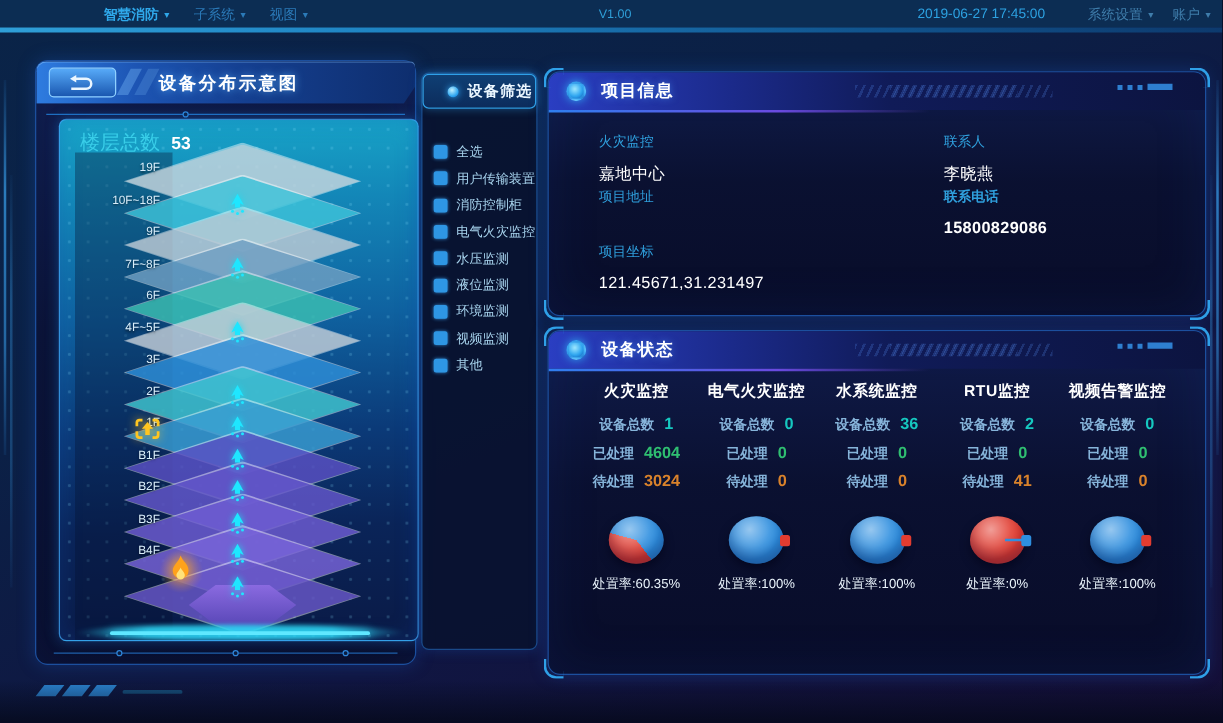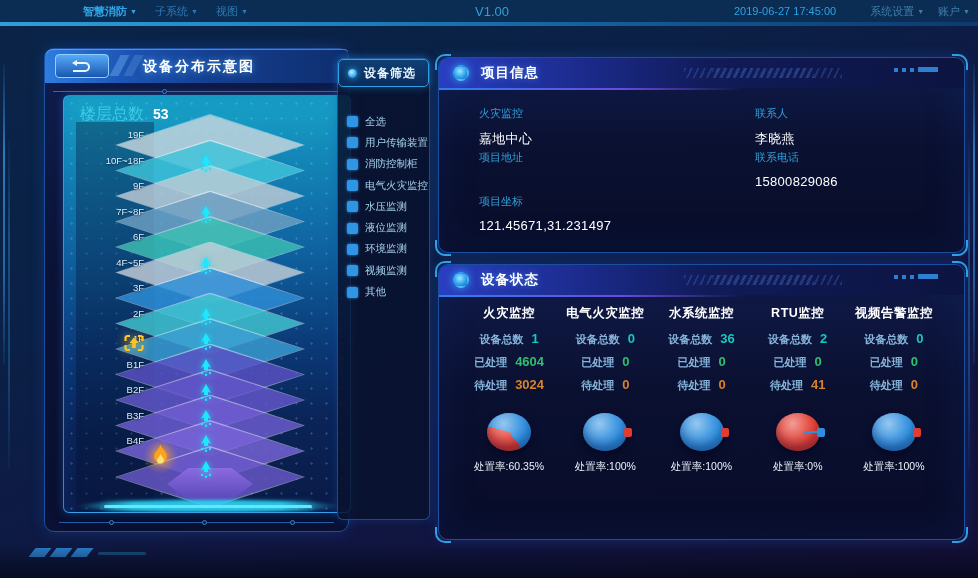--- a/index.html
+++ b/index.html
@@ -13,21 +13,21 @@
   .topbar{position:absolute;left:0;top:0;right:0;height:22px;background:#0c2d53;
     display:flex;align-items:center;font-size:11px;z-index:50;}
   .topbar-glow{position:absolute;left:0;top:22px;right:0;height:4px;z-index:50;
     background:linear-gradient(90deg,#2f9fd8 0%,#1f85c4 30%,#11558f 70%,#0d3a6e 100%);}
   .tb-left{position:absolute;left:83px;top:0;height:22px;display:flex;align-items:center;}
   .tb-menu{color:#2b7ab8;margin-right:18px;cursor:pointer;white-space:nowrap;}
   .tb-menu.active{color:#2fa8ea;font-weight:bold;}
   .tb-caret{font-size:7px;margin-left:3px;vertical-align:1px;}
   .tb-title{position:absolute;left:50%;top:0;transform:translateX(-50%);height:22px;
     display:flex;align-items:center;color:#2fb0f4;font-weight:bold;font-size:13px;white-space:nowrap;}
-  .tb-title .ver{font-size:13px;margin-left:6px;font-weight:normal;color:#2f9fd8;}
+  .tb-title .ver{font-size:10px;margin-left:6px;font-weight:normal;color:#2f9fd8;}
   .tb-right{position:absolute;right:8px;top:0;height:22px;display:flex;align-items:center;}
   .tb-date{color:#2da2e2;margin-right:20px;}
   .tb-rmenu{color:#3f7dab;margin-left:14px;cursor:pointer;white-space:nowrap;}
 
   
   .panel{position:absolute;border:1px solid #1c4f9e;border-radius:10px;
     background:linear-gradient(180deg,rgba(16,28,76,.92) 0%,rgba(10,16,48,.95) 45%,rgba(8,12,40,.96) 100%);
     box-shadow:0 0 14px rgba(25,90,190,.35), inset 0 0 40px rgba(20,60,150,.18);}
   .cb{position:absolute;width:16px;height:16px;pointer-events:none;z-index:6;}
   .cb.tl{left:-4px;top:-4px;border-left:2px solid #2fa0e8;border-top:2px solid #2fa0e8;border-top-left-radius:10px;}
@@ -93,21 +93,21 @@
   .hexagon{position:absolute;width:86px;height:32px;z-index:26;
     clip-path:polygon(25% 0,75% 0,100% 50%,75% 100%,25% 100%,0 50%);
     background:linear-gradient(180deg,#8a6ae0,#5a48b8);}
   .lp-bottom-line{position:absolute;left:14px;right:14px;bottom:8px;height:1px;background:rgba(40,130,220,.7);}
   .lp-bottom-line i{position:absolute;top:-2px;width:5px;height:5px;border-radius:50%;border:1px solid #2f85d8;background:#0a1c40;display:block;}
 
   
   .filter-panel{position:absolute;border:1px solid rgba(40,120,210,.55);border-radius:6px;
     background:rgba(8,18,46,.85);box-shadow:0 0 10px rgba(25,90,190,.3);}
   .filter-tab{position:absolute;left:0;right:0;top:0;height:28px;border:1px solid #2fa0e8;border-radius:5px;
-    background:linear-gradient(180deg,#0f3f74,#0c2c5c);display:flex;align-items:center;padding-left:9px;cursor:pointer;
+    background:linear-gradient(180deg,#0f3f74,#0c2c5c);display:flex;align-items:center;padding-left:19px;cursor:pointer;
     box-shadow:0 0 8px rgba(47,160,232,.45);}
   .filter-tab .dot{width:9px;height:9px;border-radius:50%;margin-right:7px;
     background:radial-gradient(circle at 40% 35%,#bff0ff,#2fa6f0 60%,#0b57b0);box-shadow:0 0 6px #2fa6f0;}
   .filter-tab .txt{font-size:12px;font-weight:bold;color:#eaf6ff;letter-spacing:1px;}
   .filter-list{position:absolute;left:9px;right:2px;top:52px;text-align:right;}
   .filter-item{display:flex;align-items:center;gap:7px;height:21.3px;cursor:pointer;}
   .checkbox{width:11px;height:11px;border-radius:2px;background:#2e96e4;box-shadow:0 0 3px rgba(60,170,255,.8);flex:none;}
   .filter-item .lab{font-size:10.5px;color:#a8d4ee;white-space:nowrap;}
 
   
@@ -150,21 +150,21 @@
     <div class="tb-title">
       <span class="ver">V1.00</span>
     </div>
     <div class="tb-right">
       <span class="tb-date">2019-06-27 17:45:00</span>
       <nav id="tb-rmenus"><span class="tb-rmenu">系统设置<span class="tb-caret">▼</span></span><span class="tb-rmenu">账户<span class="tb-caret">▼</span></span></nav>
     </div>
   </header>
   <div class="topbar-glow"></div>
 
-  <section class="panel" style="left:44px;top:48px;width:305px;height:484px;">
+  <section class="panel" style="left:28px;top:48px;width:305px;height:484px;">
     <div class="lp-header"></div>
     <div class="lp-back">
       <svg width="22" height="13" viewBox="0 0 22 13">
         <path d="M4 3 h10 a4 4 0 0 1 0 8 h-12" stroke="#eaf6ff" stroke-width="2" fill="none"></path>
         <path d="M6 0 L1 3 L6 6 Z" fill="#eaf6ff"></path>
       </svg>
     </div>
     <span class="lp-slash" style="left:70px;"></span>
     <span class="lp-slash" style="left:84px;opacity:.6;"></span>
     <div class="lp-title" style="left:98px;">设备分布示意图</div>
@@ -384,21 +384,21 @@
           <div class="pf-label">火灾监控</div>
           <div class="pf-value">嘉地中心</div>
         </div>
         <div class="proj-field" style="left: 316px; top: 48px;">
           <div class="pf-label">联系人</div>
           <div class="pf-value">李晓燕</div>
         </div>
         <div class="proj-field" style="left: 40px; top: 92px;">
           <div class="pf-label">项目地址</div>
         </div>
-        <div class="proj-field" style="left: 316px; top: 92px;">
+        <div class="proj-field" style="left: 316px; top: 92px; font-weight: bold;">
           <div class="pf-label">联系电话</div>
           <div class="pf-value">15800829086</div>
         </div>
         <div class="proj-field" style="left: 40px; top: 136px;">
           <div class="pf-label">项目坐标</div>
           <div class="pf-value">121.45671,31.231497</div>
         </div>
       </div>
   </section>
 

